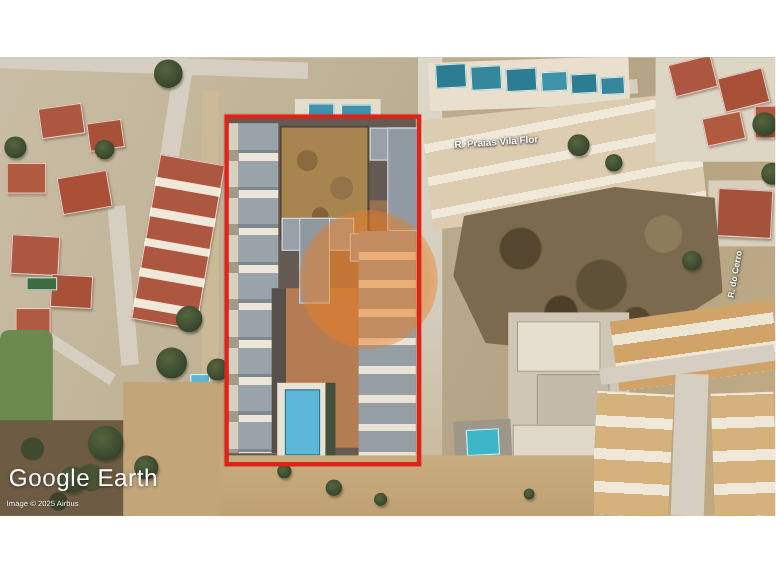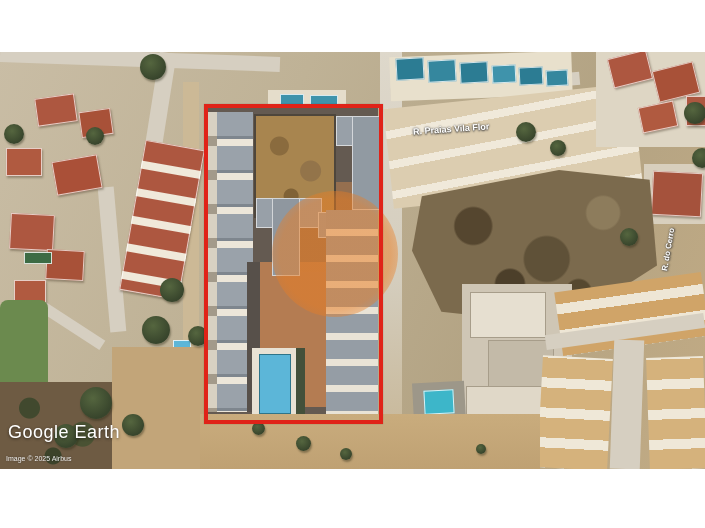--- a/index.html
+++ b/index.html
@@ -14,21 +14,21 @@
   .road{position:absolute;background:#d6cfc1;}
   .pool{position:absolute;border:1px solid rgba(255,255,255,.8);}
   .red-rect{position:absolute;left:204px;top:52px;width:171px;height:312px;
             border:4px solid var(--boundary_red,#e02318);box-shadow:0 0 1px rgba(0,0,0,.3);}
   .watermark{position:absolute;left:272px;top:139px;width:126px;height:126px;border-radius:50%;
              background:radial-gradient(circle,var(--watermark_orange,rgba(234,125,34,.52)) 0 62%,rgba(234,125,34,.28) 78%,rgba(234,125,34,0) 100%);}
   .maplabel{position:absolute;color:#fff;font-weight:bold;white-space:nowrap;
             text-shadow:0 0 2px #3a3a3a,0 1px 2px #3a3a3a;}
   .lbl-top{left:413px;top:72px;font-size:9px;transform:rotate(-4deg);}
   .lbl-right{left:660px;top:218px;font-size:8px;transform:rotate(-80deg);transform-origin:left top;}
-  .ge{position:absolute;left:8px;top:370px;color:#fff;font-size:18px;letter-spacing:.5px;
+  .ge{position:absolute;left:8px;top:370px;color:#fff;font-size:22px;letter-spacing:.5px;
       text-shadow:0 1px 3px rgba(0,0,0,.55);}
   .cr{position:absolute;left:6px;top:403px;color:#fff;font-size:7px;opacity:.9;
       text-shadow:0 0 2px rgba(0,0,0,.6);}
 </style>
 </head>
 <body>
 
 <div class="frame">
   <div class="map">
 

